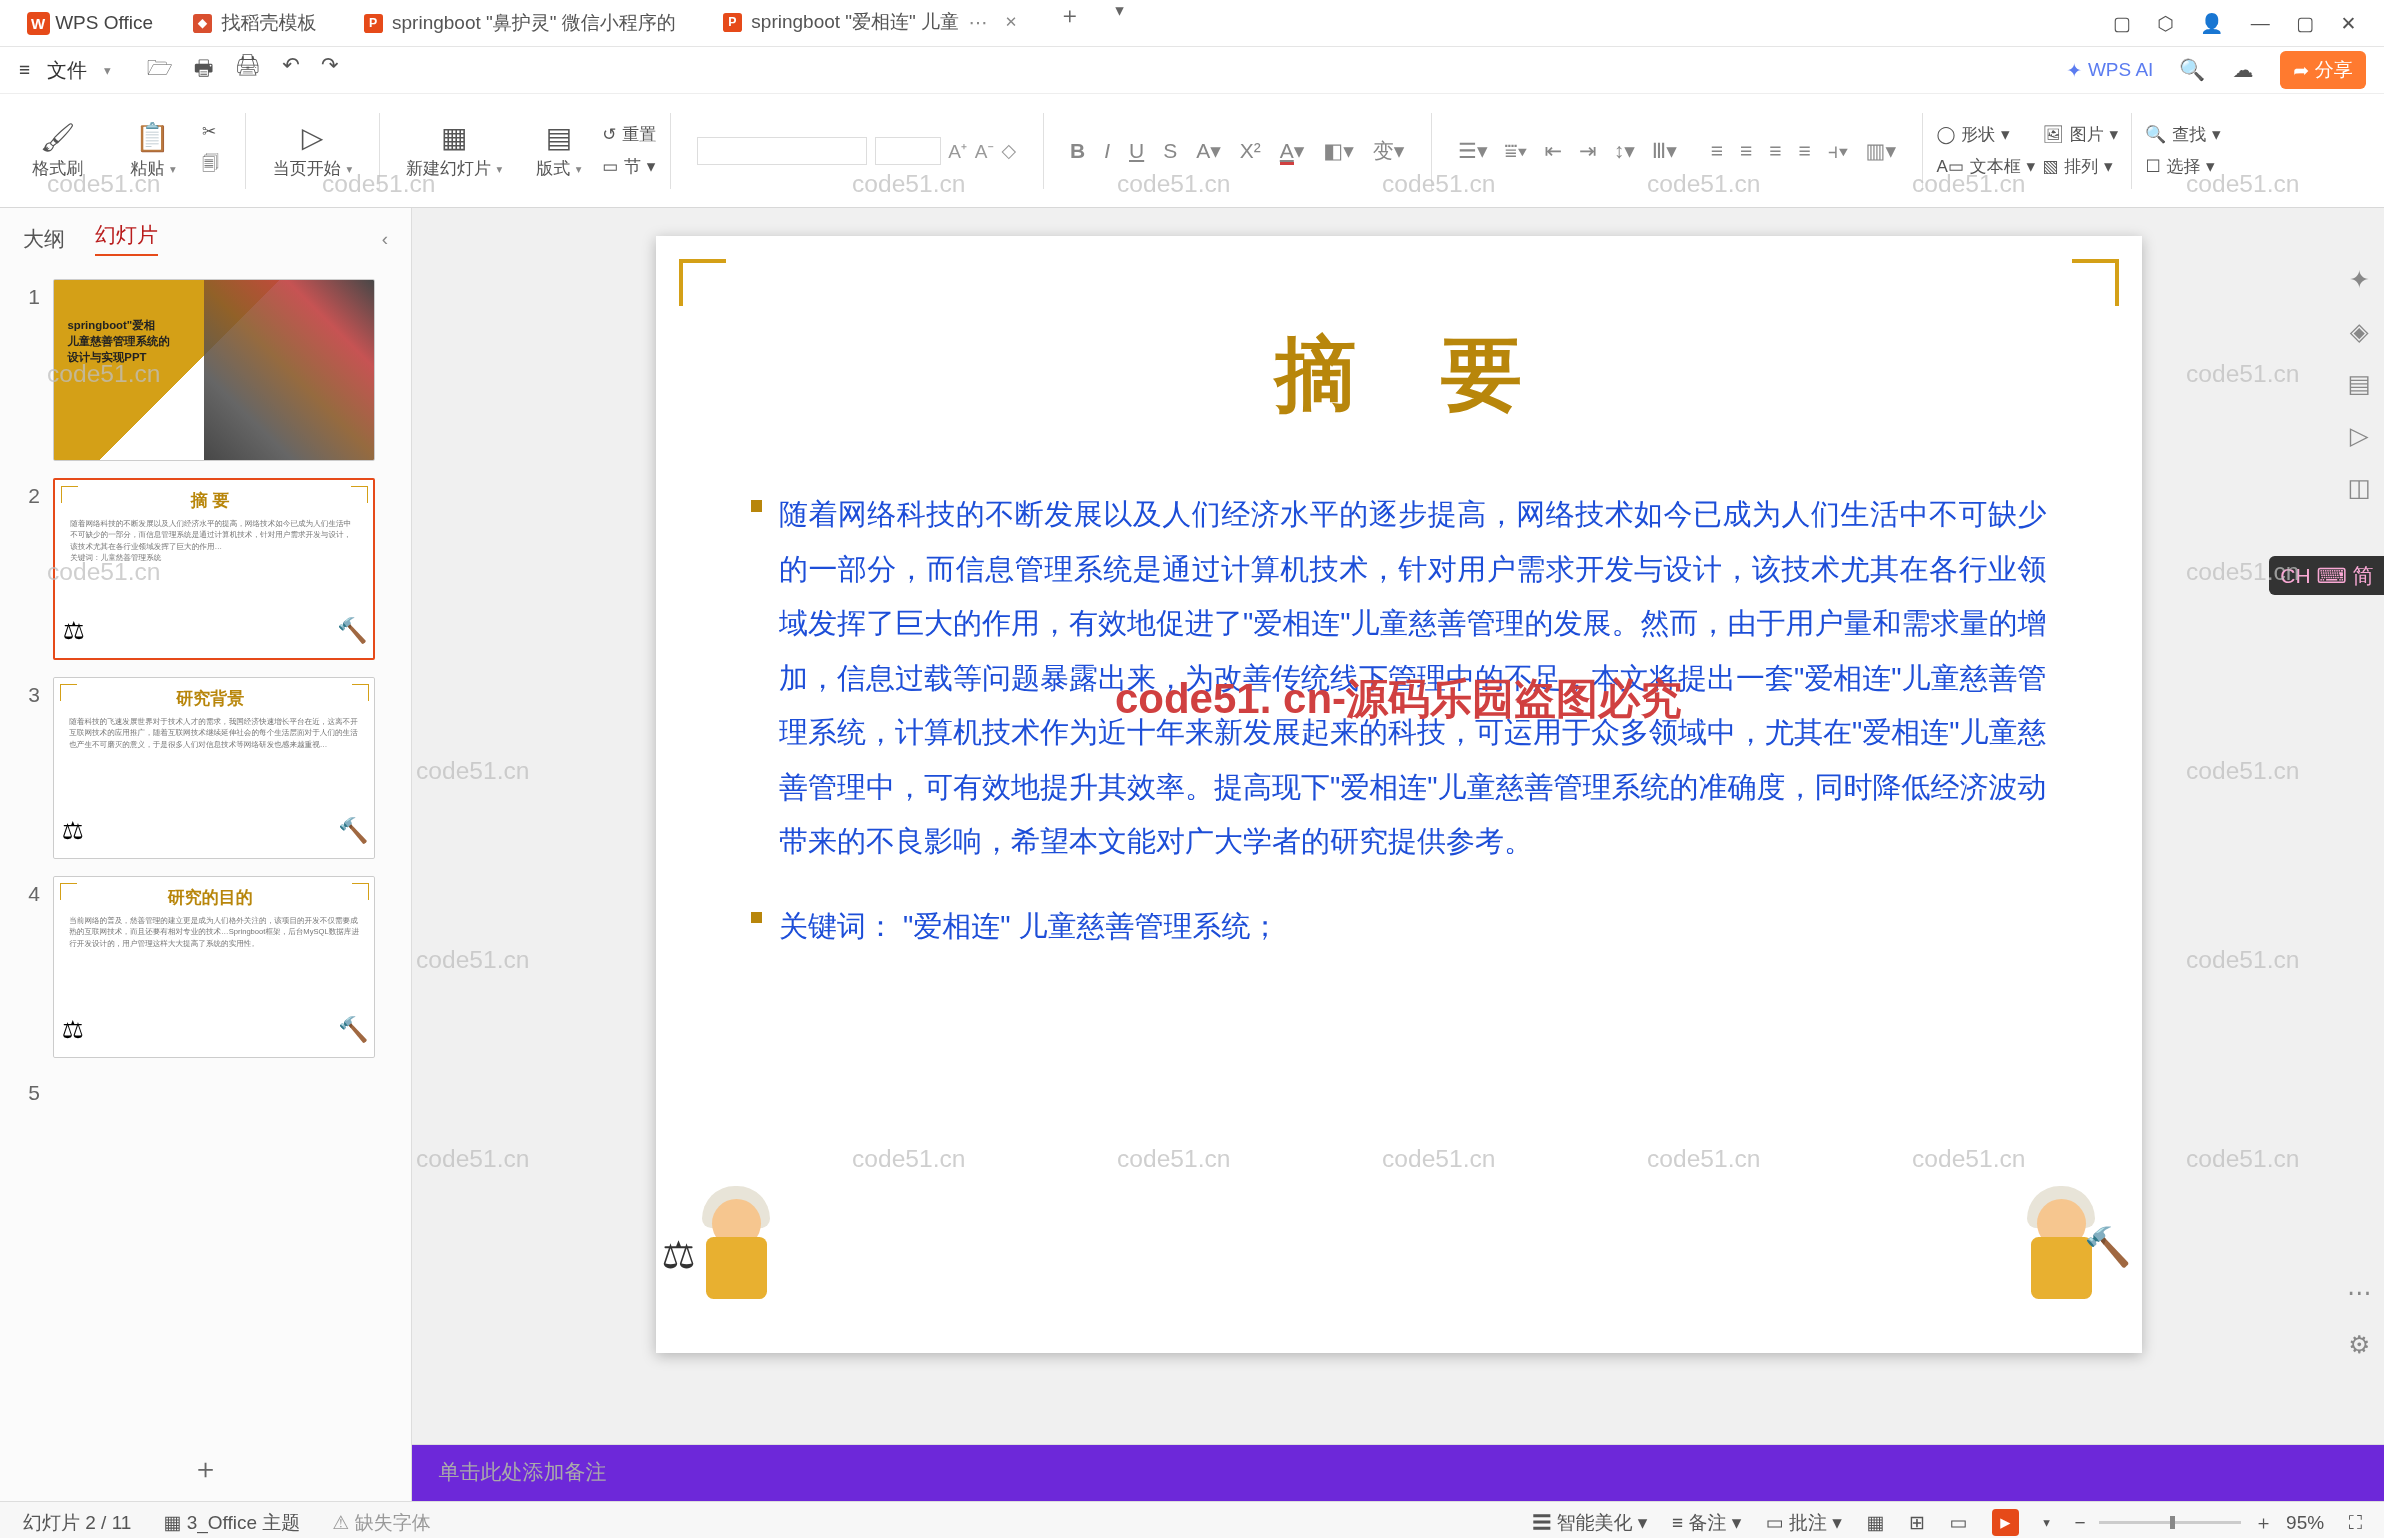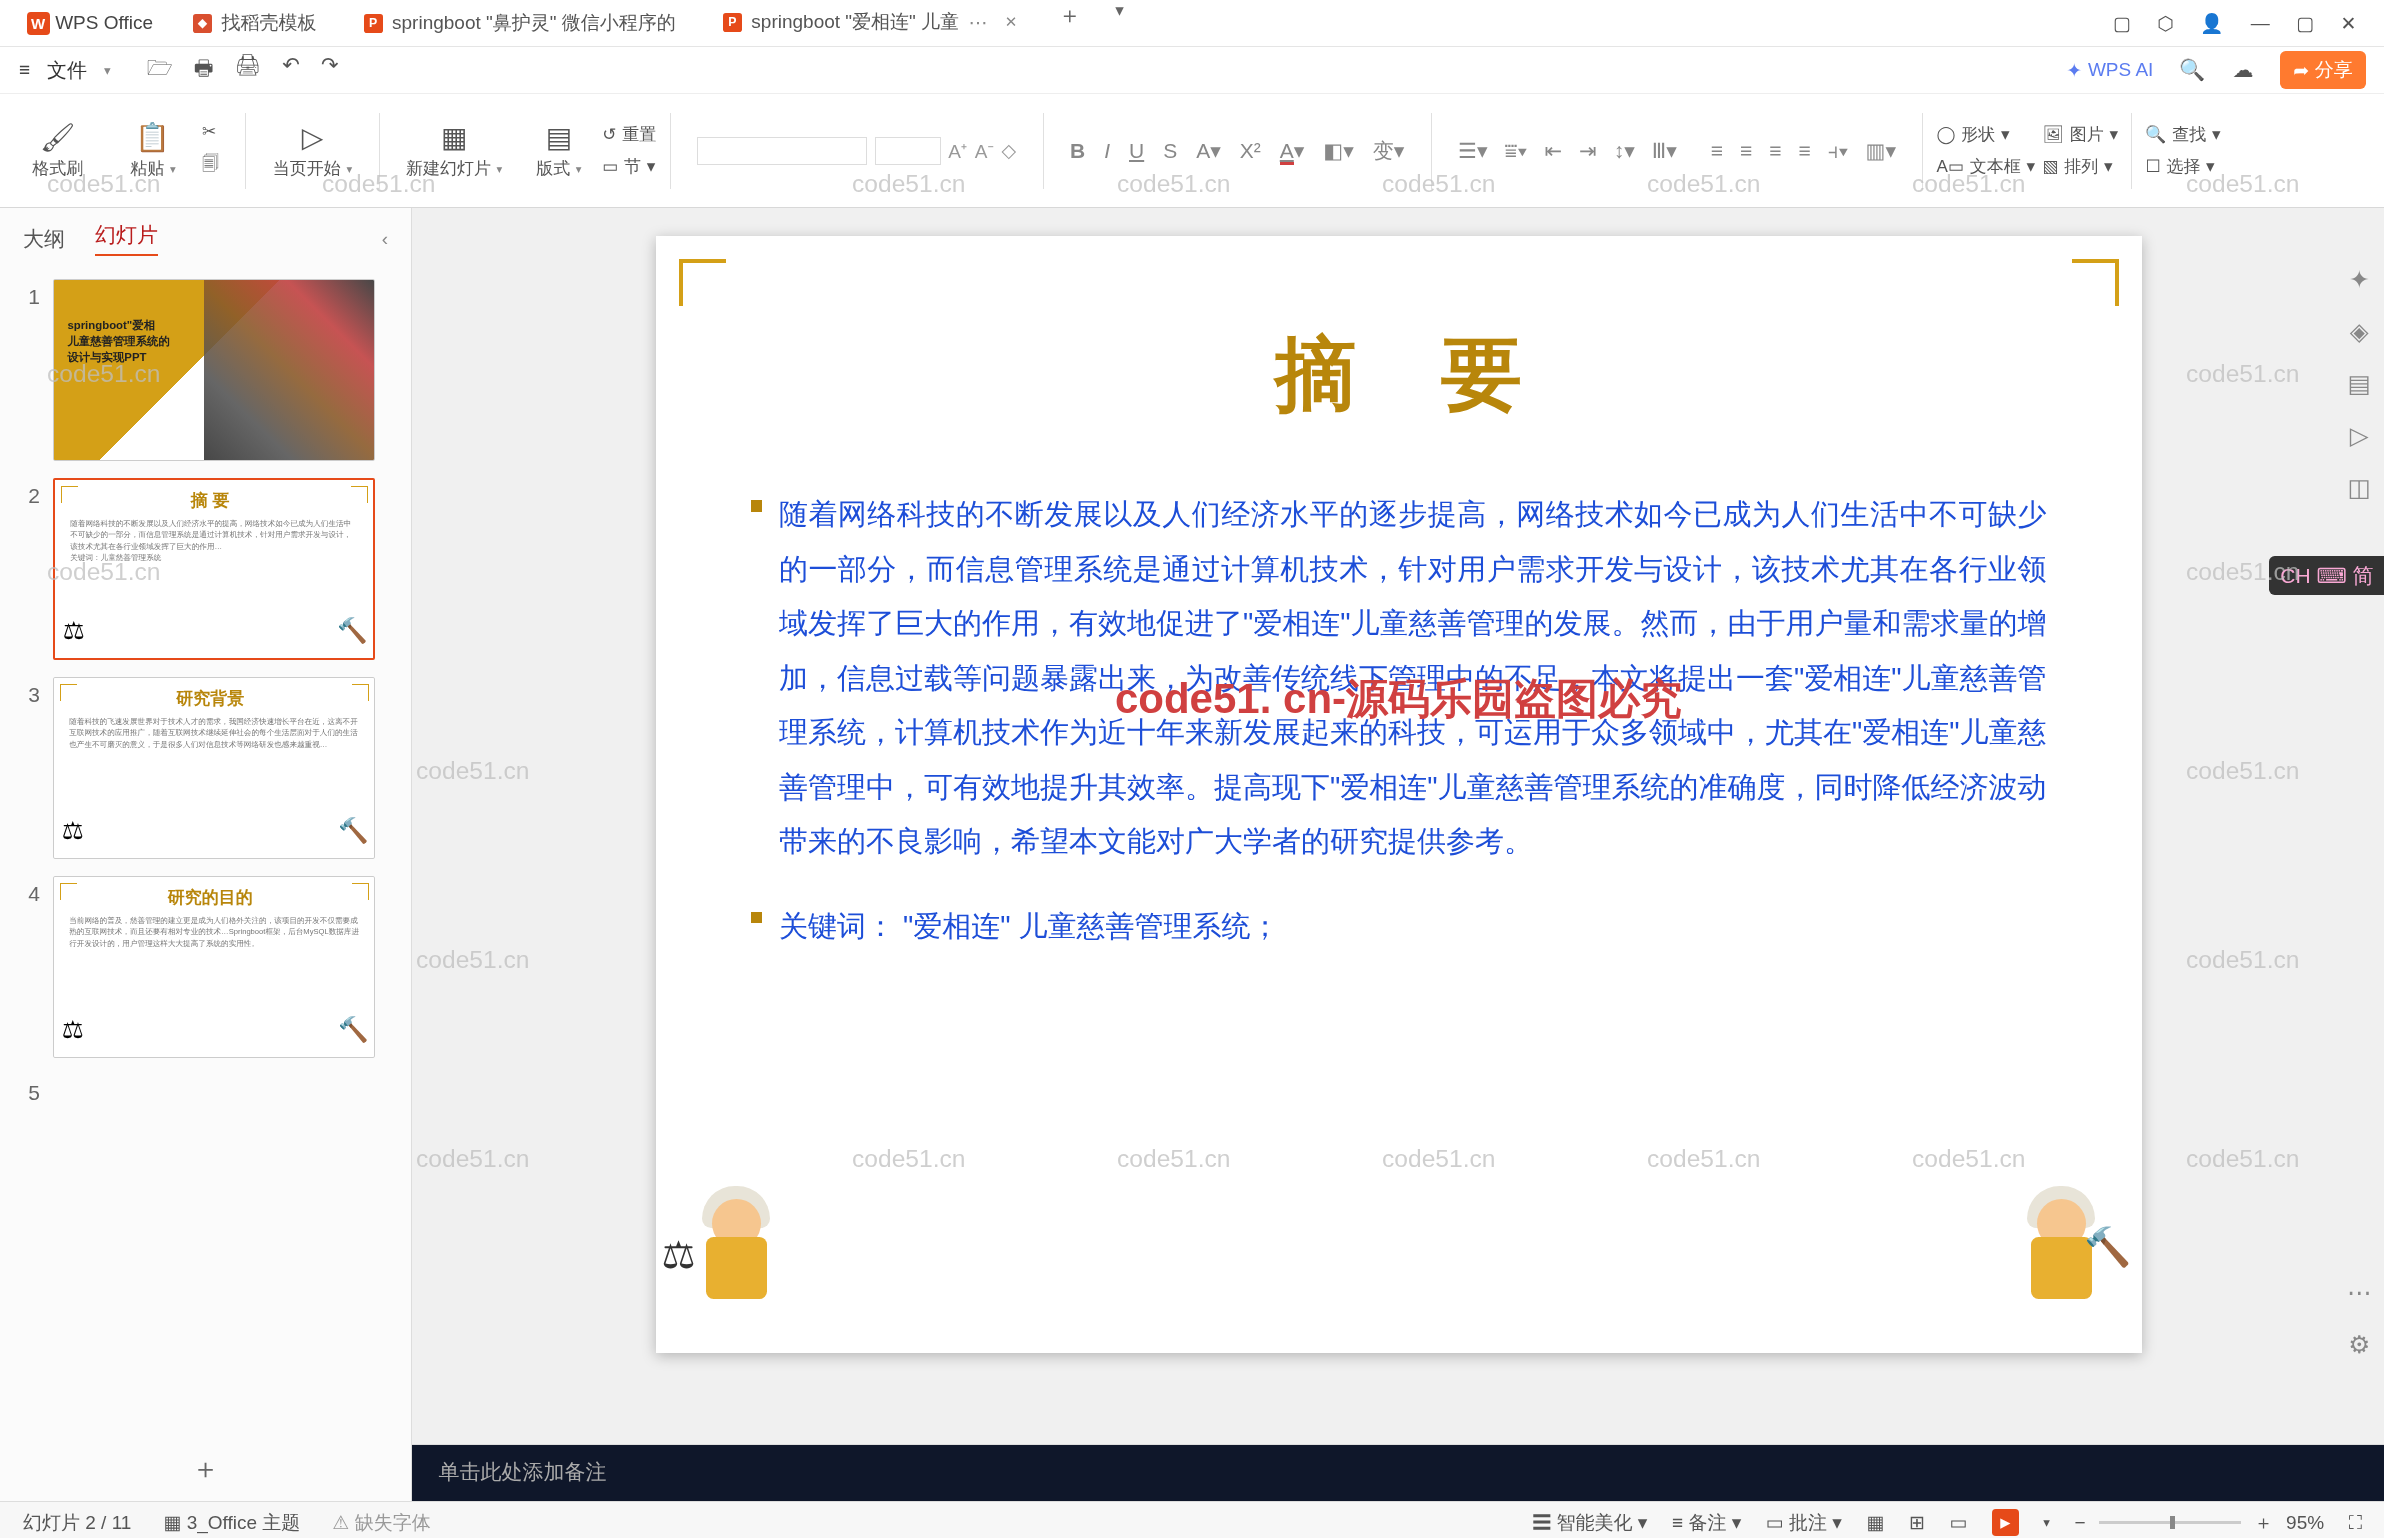--- a/index.html
+++ b/index.html
@@ -72,21 +72,21 @@
 .wm-overlay{position:absolute;top:435px;left:0;right:0;text-align:center;font-size:42px;color:#d04040;font-weight:600;pointer-events:none;z-index:5}
 .character{position:absolute;bottom:28px;font-size:95px}
 .character.left{left:38px}
 .character.right{right:38px}
 .judge{display:inline-block;width:85px;height:123px;position:relative}
 .judge .head{width:49px;height:49px;background:#f6c68f;border-radius:50%;position:absolute;left:18px;top:19px}
 .judge .wig{width:68px;height:42px;background:#e8e4d8;border-radius:34px 34px 9.5px 9.5px;position:absolute;left:8.5px;top:5.7px}
 .judge .robe{width:61px;height:62px;background:#e8b030;position:absolute;left:12.3px;top:57px;border-radius:7.6px}
 .judge .scale{position:absolute;left:-32px;top:53px;font-size:38px;color:#333}
 .judge .gavel{position:absolute;right:-28px;top:45px;font-size:38px;color:#8a5a2a}
-.notes{height:57px;background:#0f172a;border-top:0.9px solid #ddd;padding:13.2px 26.5px;font-size:21px;color:#aaa}
+.notes{height:57px;background:#6d28d9;border-top:0.9px solid #ddd;padding:13.2px 26.5px;font-size:21px;color:#aaa}
 .statusbar{height:42px;background:#f7f7f7;border-top:0.9px solid #ddd;display:flex;align-items:center;padding:0 23px;font-size:19px;color:#555;gap:32px}
 .statusbar .right{margin-left:auto;display:flex;align-items:center;gap:24.6px}
 .play-ico{width:26.5px;height:26.5px;background:#e64a19;border-radius:3.8px;color:#fff;display:flex;align-items:center;justify-content:center;font-size:13.2px}
 .zoom{display:flex;align-items:center;gap:13.2px}
 .zoom-bar{width:142px;height:3.8px;background:#ccc;position:relative}
 .zoom-bar .k{position:absolute;left:71px;top:-4.7px;width:5.7px;height:13.2px;background:#888}
 .wm{position:absolute;color:#bfbfbf;font-size:24.6px;pointer-events:none;opacity:.75;z-index:1}
 .ime-badge{position:absolute;right:0;top:556px;background:#333;color:#f9a8d4;padding:5.7px 11.4px;font-size:21px;border-radius:5.7px 0 0 5.7px;display:flex;align-items:center;gap:7.6px}
 .vt{position:absolute;right:3.8px;width:44px;display:flex;flex-direction:column;gap:23px;align-items:center;color:#888;font-size:24.6px}
 .vt.top{top:57px}

